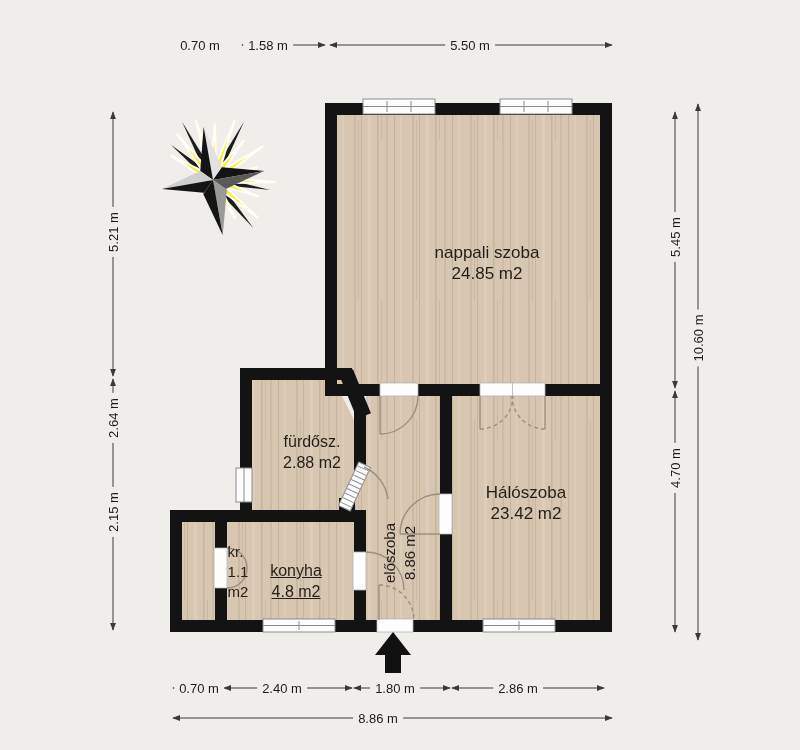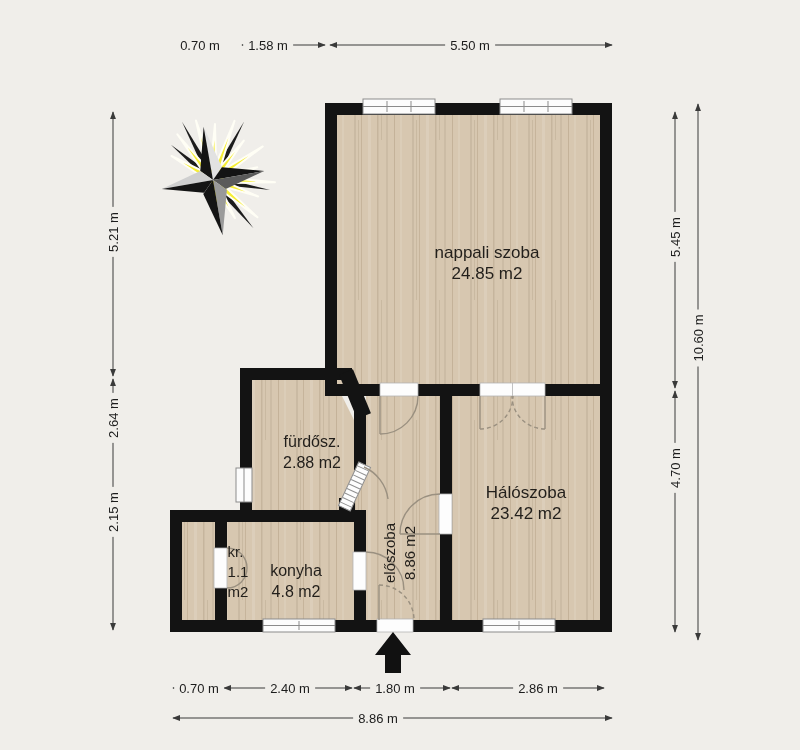--- a/index.html
+++ b/index.html
@@ -196,21 +196,21 @@
   <div class="lbl room-lbl" style="left:312px;top:452px;">
     <div>fürdősz.</div>
     <div>2.88 m2</div>
   </div>
 
   <div class="lbl room-lbl big" style="left:526px;top:503px;">
     <div>Hálószoba</div>
     <div>23.42 m2</div>
   </div>
 
-  <div class="lbl room-lbl" style="left:296px;top:581px;">
+  <div class="lbl room-lbl" style="left:296px;top:581px;text-decoration:underline;">
     <div>konyha</div>
     <div>4.8 m2</div>
   </div>
 
   <div class="lbl room-lbl small" style="left:198px;top:572px;text-align:left;margin-left:40px;">
     <div>kr.</div>
     <div>1.1</div>
     <div>m2</div>
   </div>
 
@@ -225,18 +225,18 @@
 
   <div class="lbl dim vlab" style="left:113px;top:232px;">5.21 m</div>
   <div class="lbl dim vlab" style="left:113px;top:418px;">2.64 m</div>
   <div class="lbl dim vlab" style="left:113px;top:512px;">2.15 m</div>
 
   <div class="lbl dim vlab" style="left:675px;top:237px;">5.45 m</div>
   <div class="lbl dim vlab" style="left:675px;top:468px;">4.70 m</div>
   <div class="lbl dim vlab" style="left:698px;top:338px;">10.60 m</div>
 
   <div class="lbl dim" style="left:199px;top:688px;">0.70 m</div>
-  <div class="lbl dim" style="left:290px;top:688px;">2.40 m</div>
+  <div class="lbl dim" style="left:282px;top:688px;">2.40 m</div>
   <div class="lbl dim" style="left:395px;top:688px;text-align:right;">1.80 m</div>
-  <div class="lbl dim" style="left:538px;top:688px;">2.86 m</div>
+  <div class="lbl dim" style="left:518px;top:688px;">2.86 m</div>
   <div class="lbl dim" style="left:378px;top:718px;">8.86 m</div>
 
 </div>
 
 </body></html>

